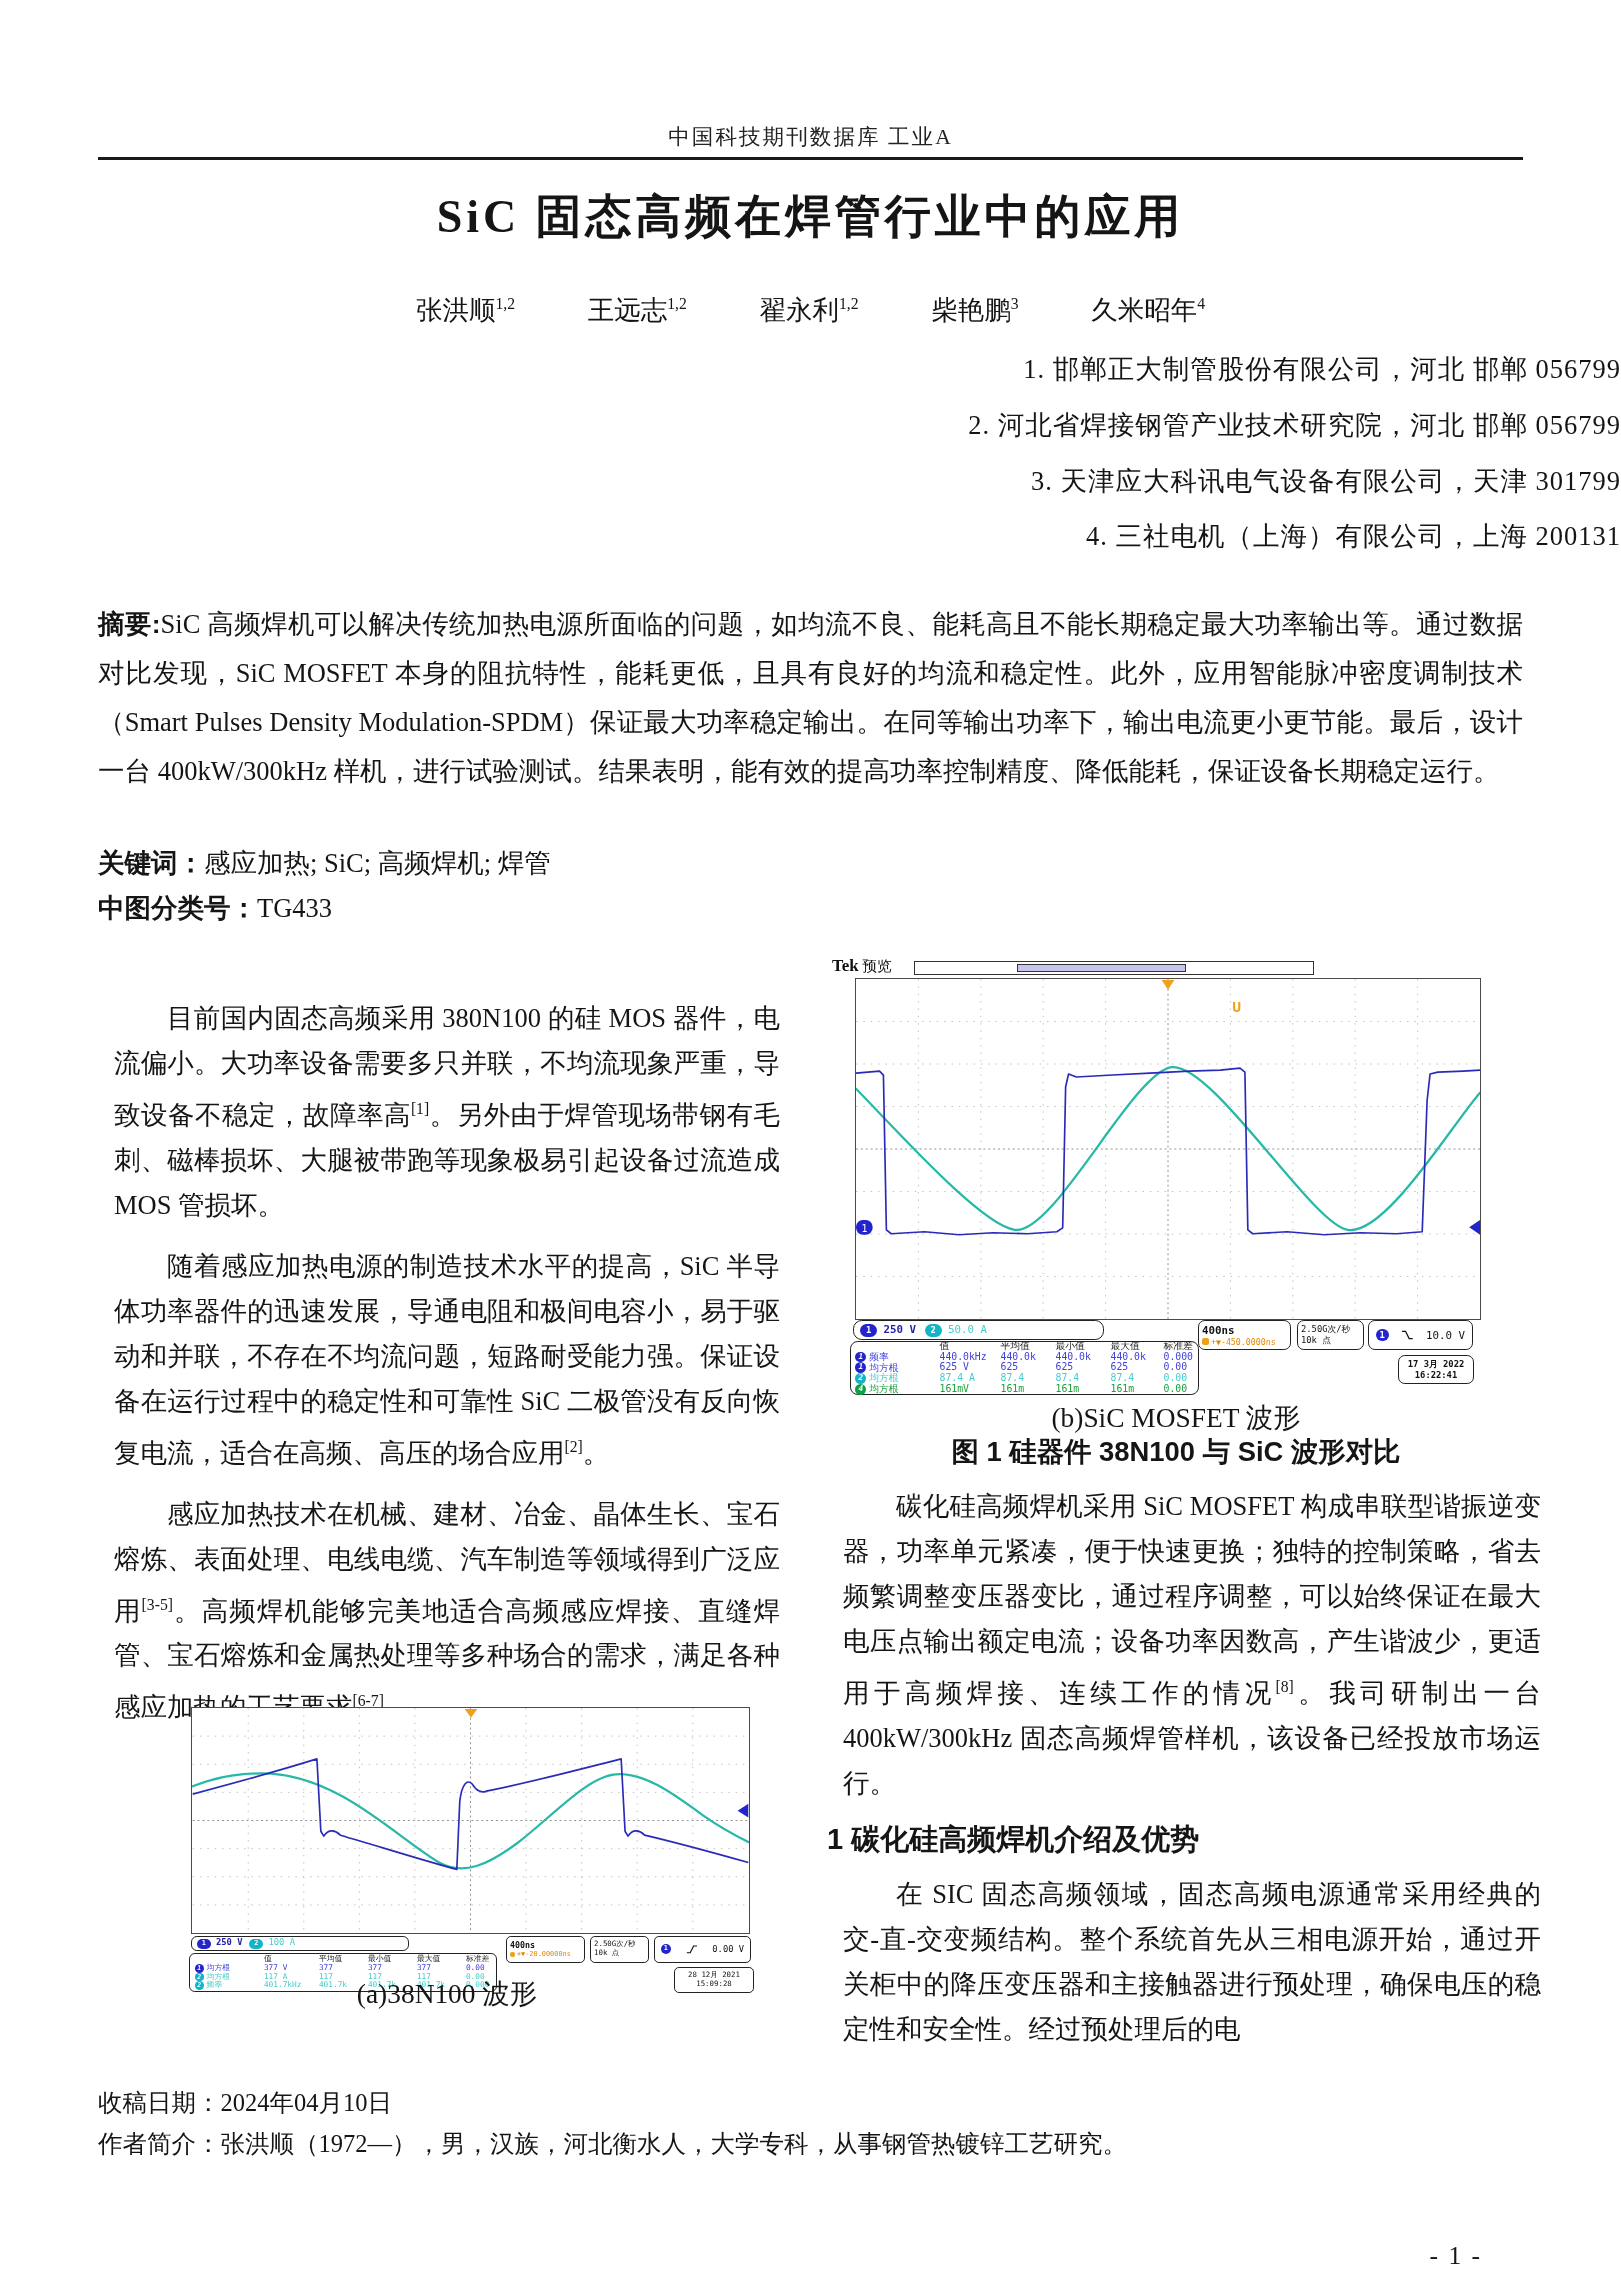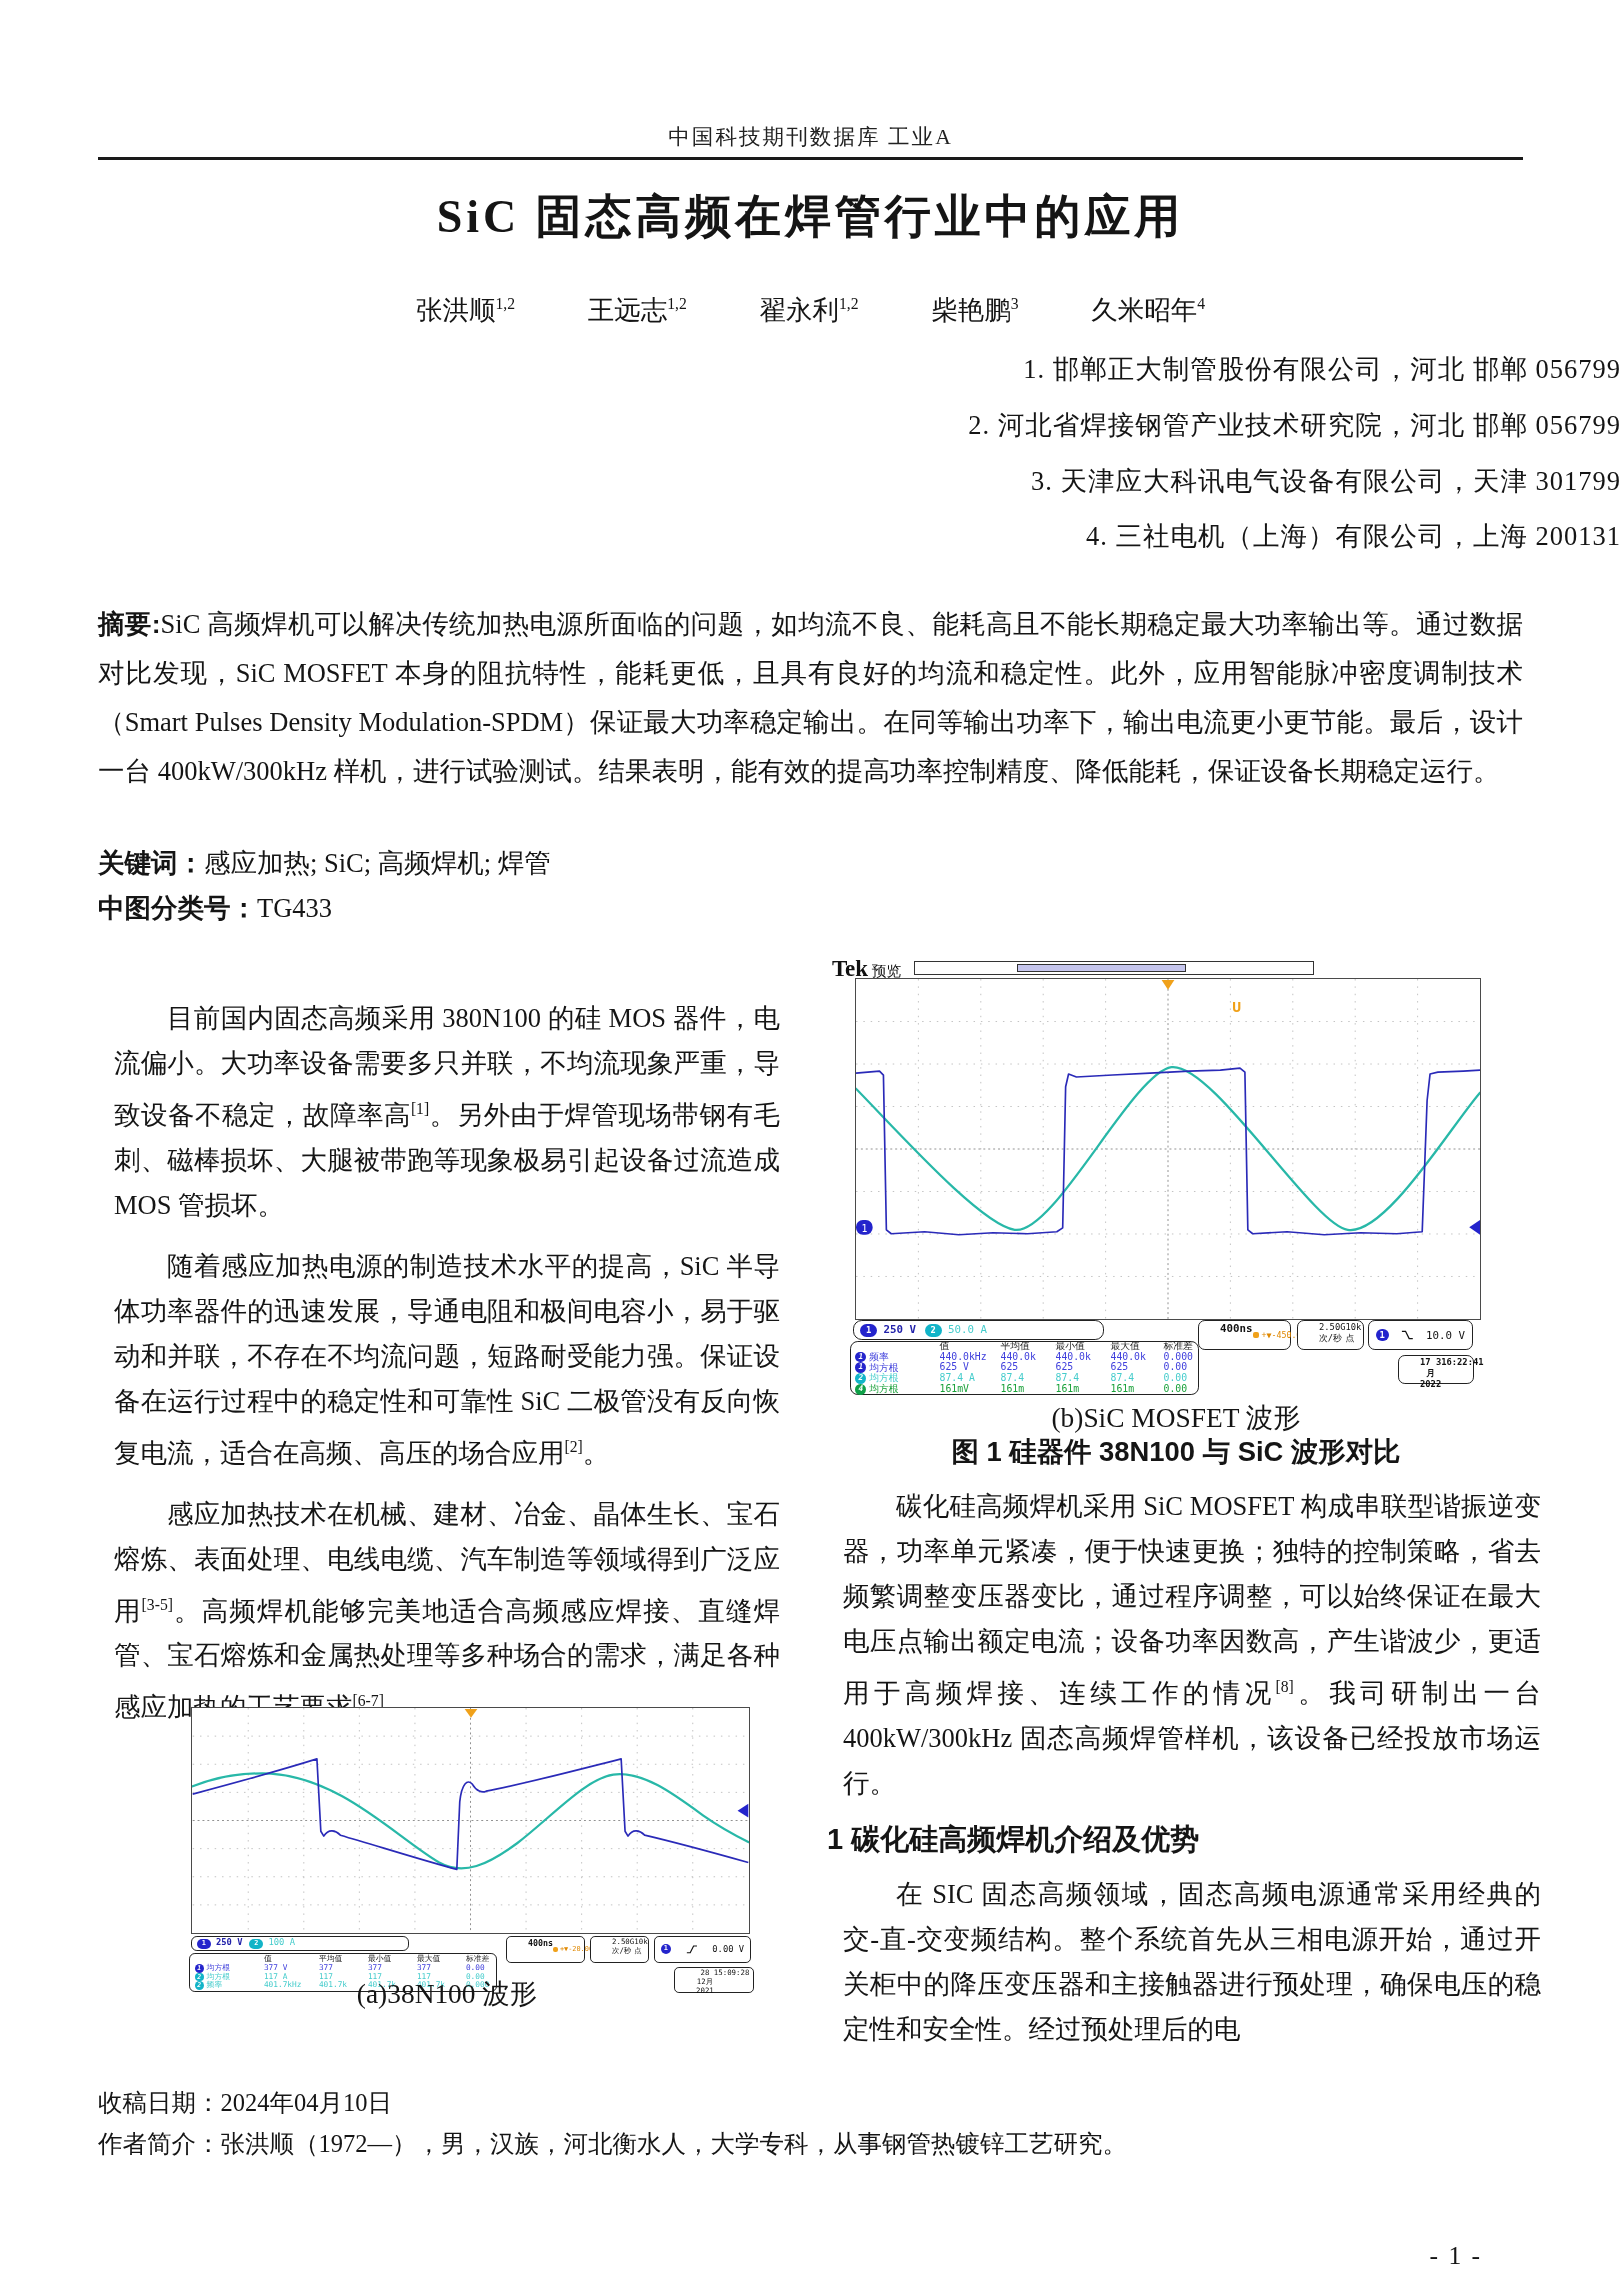--- a/index.html
+++ b/index.html
@@ -36,21 +36,21 @@
 
   .fnote{position:absolute;left:98px;font-size:24.5px;}
   .fn1{top:2086px}.fn2{top:2127px}
   .pgnum{position:absolute;top:2241px;left:98px;width:1384px;text-align:right;font-size:25.5px;letter-spacing:2px;}
 
   
   .scope{position:absolute;font-family:"DejaVu Sans Mono",monospace;color:#111;}
   .scope .grid{position:absolute;background:#fff;border:1px solid #4a4a4a;}
   .scope svg{display:block;}
   .bx{position:absolute;border:1px solid #222;border-radius:6.9px;background:#fff;
-      display:flex;flex-direction:row;justify-content:space-between;padding:1px 21px;box-sizing:border-box;}
+      display:flex;flex-direction:column;justify-content:center;padding:1px 3px;box-sizing:border-box;}
   .chbar{position:absolute;border:1px solid #222;border-radius:8.8px;background:#fff;
       display:flex;align-items:center;padding:0 6.9px;box-sizing:border-box;}
   .mtable{position:absolute;border:1px solid #222;border-radius:7.8px;background:#fff;
       display:grid;box-sizing:border-box;padding:2px 4.9px;align-content:center;}
   .chip{display:inline-block;text-align:center;border-radius:7.8px;color:#fff;font-weight:bold;}
   .c1{background:#2424cc;}.c2{background:#12b4c8;}.c4{background:#0fa048;}
   .vblue{color:#4040dc;}.vcyan{color:#45cccc;}.vgreen{color:#18a038;}
   .navy{color:#2222aa;font-weight:bold;}
   .mhead span{color:#222;}
   .mlabel{display:flex;align-items:center;gap:2.9px;}
@@ -60,21 +60,21 @@
   .dsq{display:inline-block;background:#f0a11a;border-radius:2px;}
   .trbx{flex-direction:row !important;align-items:center;justify-content:space-between;}
   .slope{flex:0 0 auto;}
   .tek{position:absolute;font-family:"Liberation Serif",serif;}
   .recbar{position:absolute;border:1px solid #333;background:#fff;}
   .recseg{position:absolute;background:#c6c6ee;border:1px solid #333;}
 
   
   #scope-b{left:828px;top:956px;width:696px;height:439px;}
   #scope-b .tek{left:3.9px;top:0px;font-size:14.7px;}
-  #scope-b .tek b{font-size:23px;}
+  #scope-b .tek b{font-size:17px;}
   #scope-b .recbar{left:86px;top:4.9px;width:398px;height:11.8px;}
   #scope-b .recseg{left:102px;top:2px;width:167px;height:5.9px;}
   #scope-b .grid{left:27.4px;top:21.6px;width:624px;height:340px;}
   #scope-b .chbar{left:24.5px;top:364px;width:251px;height:19.6px;font-size:10.8px;gap:8.8px;}
   #scope-b .chbar .chip{font-size:8.8px;line-height:12.7px;min-width:12.7px;padding:0 2px;}
   #scope-b .mtable{left:21.6px;top:385px;width:349px;height:54px;
       grid-template-columns:84px 61px 55px 55px 53px 37px;font-size:9.8px;line-height:10.3px;}
   #scope-b .mtable .chip{font-size:7.8px;line-height:10.8px;min-width:10.8px;}
   #scope-b .tbx{left:370px;top:364px;width:93px;height:30px;}
   #scope-b .tbline1{font-size:10.8px;}

